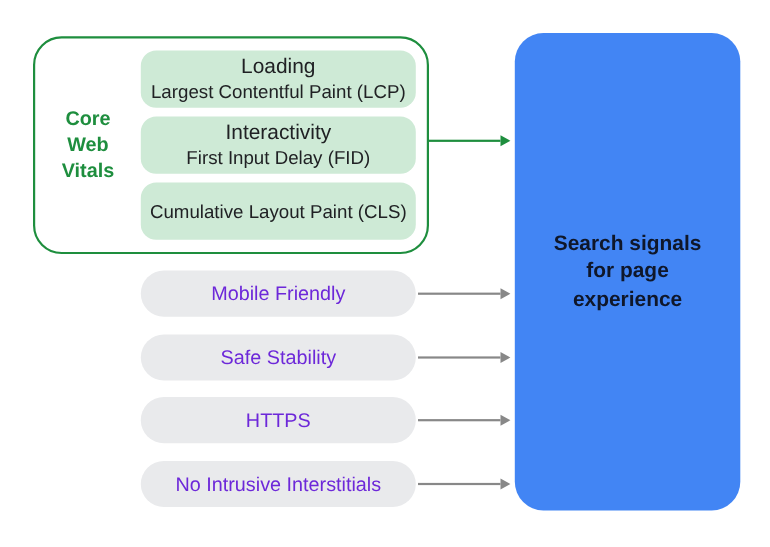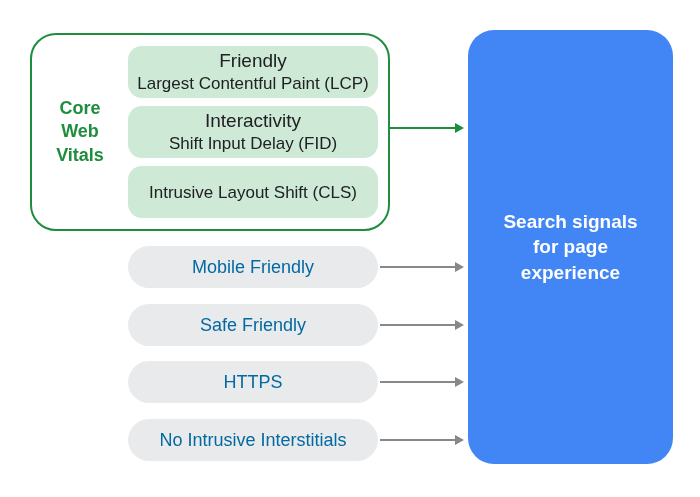--- a/index.html
+++ b/index.html
@@ -67,21 +67,21 @@
     position: absolute;
     left: 128px;
     width: 250px;
     height: 42px;
     background: #e9eaec;
     border-radius: 21px;
     display: flex;
     align-items: center;
     justify-content: center;
     font-size: 18px;
-    color: #0369a1;
+    color: #6d28d9;
   }
   .gray-card.p1 { top: 246px; }
   .gray-card.p2 { top: 304px; }
   .gray-card.p3 { top: 361px; }
   .gray-card.p4 { top: 419px; }
 
   
   .blue-panel {
     position: absolute;
     left: 468px;
@@ -90,21 +90,21 @@
     height: 434px;
     background: #4285f4;
     border-radius: 26px;
     display: flex;
     align-items: center;
     justify-content: center;
   }
   .blue-text {
     width: 150px;
     text-align: center;
-    color: #ffffff;
+    color: #0f172a;
     font-weight: bold;
     font-size: 19px;
     line-height: 1.35;
   }
 
   
   .arrow {
     position: absolute;
     display: flex;
     align-items: center;
@@ -133,42 +133,42 @@
 </head>
 <body>
 
 <div class="canvas">
 
   <div class="cwv-group">
     <div class="cwv-label">Core Web Vitals</div>
 
     <div class="cwv-items">
       <div class="cwv-card">
-        <div class="cwv-title">Friendly</div>
+        <div class="cwv-title">Loading</div>
         <div class="cwv-sub">Largest Contentful Paint (LCP)</div>
       </div>
 
       <div class="cwv-card">
         <div class="cwv-title">Interactivity</div>
-        <div class="cwv-sub">Shift Input Delay (FID)</div>
+        <div class="cwv-sub">First Input Delay (FID)</div>
       </div>
 
       <div class="cwv-card">
-        <div class="cwv-sub">Intrusive Layout Shift (CLS)</div>
+        <div class="cwv-sub">Cumulative Layout Paint (CLS)</div>
       </div>
     </div>
   </div>
 
   <div class="arrow green">
     <div class="line"></div>
     <div class="head"></div>
   </div>
 
   <div class="gray-card p1">Mobile Friendly</div>
-  <div class="gray-card p2">Safe Friendly</div>
+  <div class="gray-card p2">Safe Stability</div>
   <div class="gray-card p3">HTTPS</div>
   <div class="gray-card p4">No Intrusive Interstitials</div>
 
   <div class="arrow gray g1">
     <div class="line"></div>
     <div class="head"></div>
   </div>
   <div class="arrow gray g2">
     <div class="line"></div>
     <div class="head"></div>

